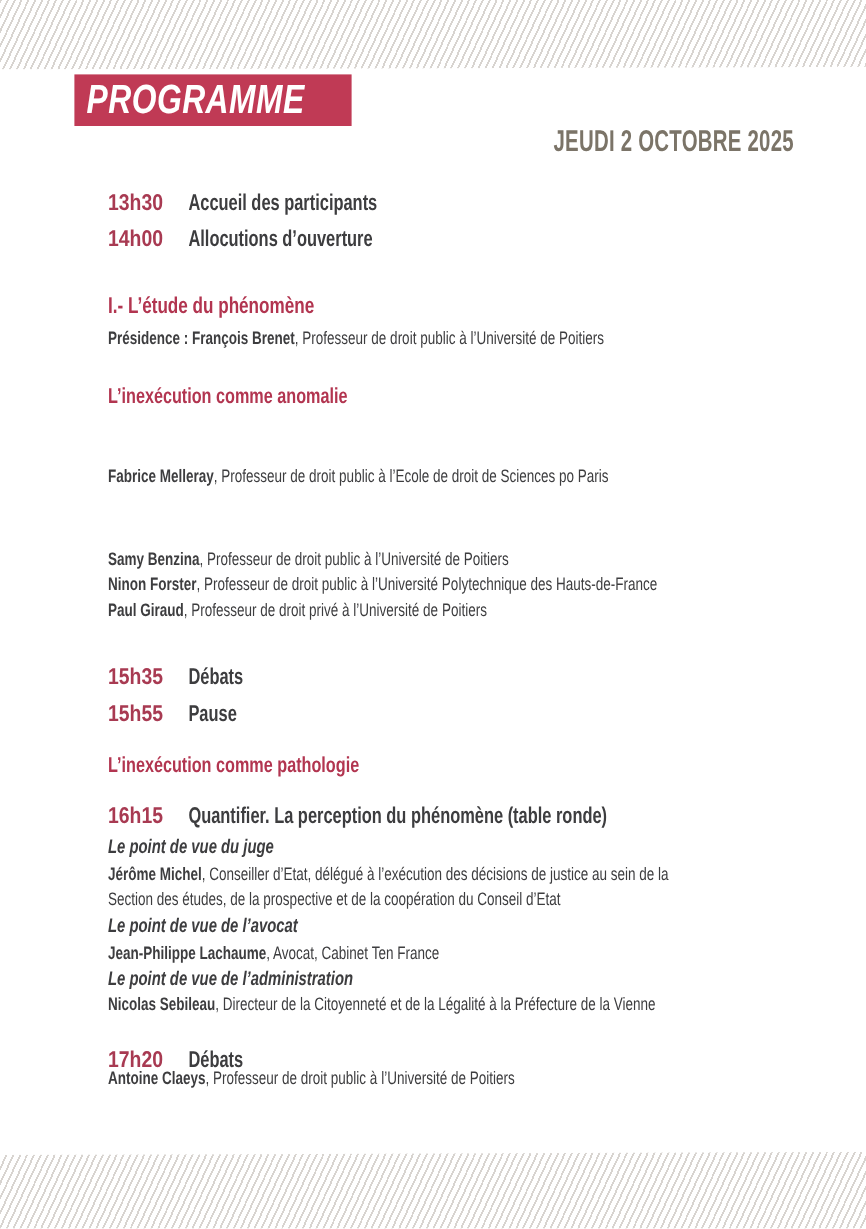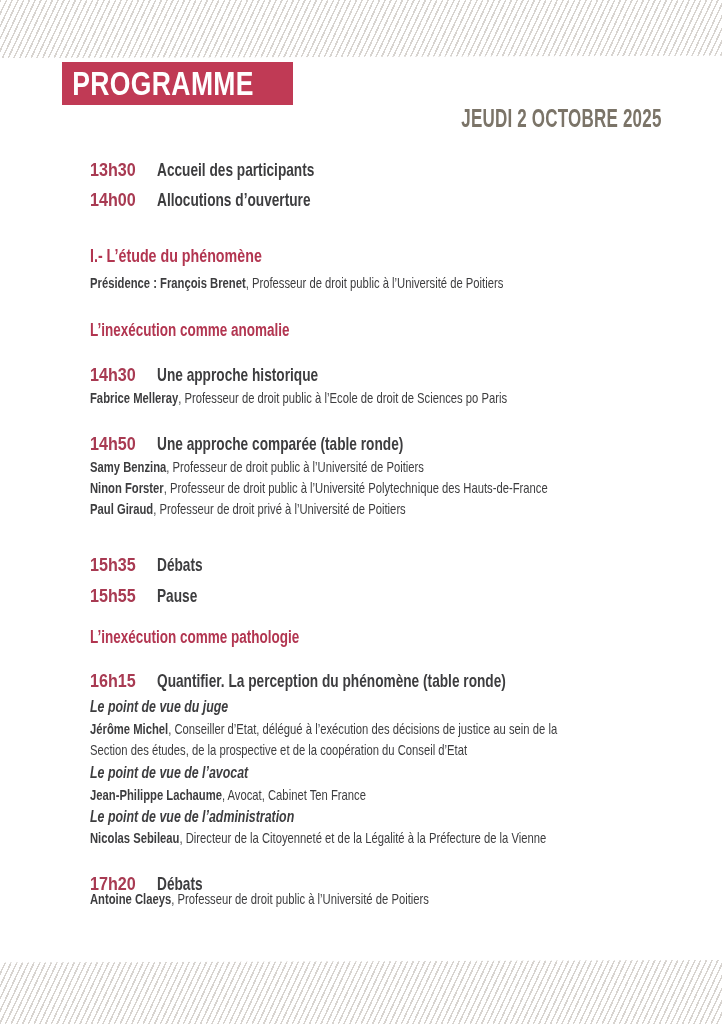--- a/index.html
+++ b/index.html
@@ -16,20 +16,21 @@
     position:absolute;left:0;width:722px;
     background:repeating-linear-gradient(115deg,#d8d4d0 0 1.5px,transparent 1.5px 5.2px);
   }
   .hatch-top{top:0;height:58px;clip-path:polygon(0 0,100% 0,100% 96%,0 100%);}
   .hatch-bottom{top:960px;height:64px;clip-path:polygon(0 4%,100% 0,100% 100%,0 100%);}
 
   
   .badge{
     position:absolute;left:62px;top:62px;width:231px;height:43px;
     background:#c03a55;
+    font-style:italic;
   }
   .badge-text{
     display:block;white-space:nowrap;
     padding-left:13px;line-height:43px;
     font-size:34px;font-weight:bold;color:#ffffff;letter-spacing:.5px;
     transform:scaleX(.78);transform-origin:0 50%;
   }
   
   .date-line{
     position:absolute;right:60px;top:104px;
@@ -96,32 +97,24 @@
     <span class="title">Allocutions d’ouverture</span>
   </div>
 
   <div class="part-heading" style="top:246px">I.- L’étude du phénomène</div>
   <div class="body-line" style="top:273px">
     <span class="name">Présidence : François Brenet</span><span>, Professeur de droit public à l’Université de Poitiers</span>
   </div>
 
   <div class="sub-heading" style="top:320px">L’inexécution comme anomalie</div>
 
-  <div class="row" style="top:365px">
-    <span class="time">14h30</span>
-    <span class="title">Une approche historique</span>
-  </div>
   <div class="body-line" style="top:388px">
     <span class="name">Fabrice Melleray</span><span>, Professeur de droit public à l’Ecole de droit de Sciences po Paris</span>
   </div>
 
-  <div class="row" style="top:434px">
-    <span class="time">14h50</span>
-    <span class="title">Une approche comparée (table ronde)</span>
-  </div>
   <div class="body-line" style="top:457px">
     <span class="name">Samy Benzina</span><span>, Professeur de droit public à l’Université de Poitiers</span>
   </div>
   <div class="body-line" style="top:478px">
     <span class="name">Ninon Forster</span><span>, Professeur de droit public à l’Université Polytechnique des Hauts-de-France</span>
   </div>
   <div class="body-line" style="top:499px">
     <span class="name">Paul Giraud</span><span>, Professeur de droit privé à l’Université de Poitiers</span>
   </div>
 

